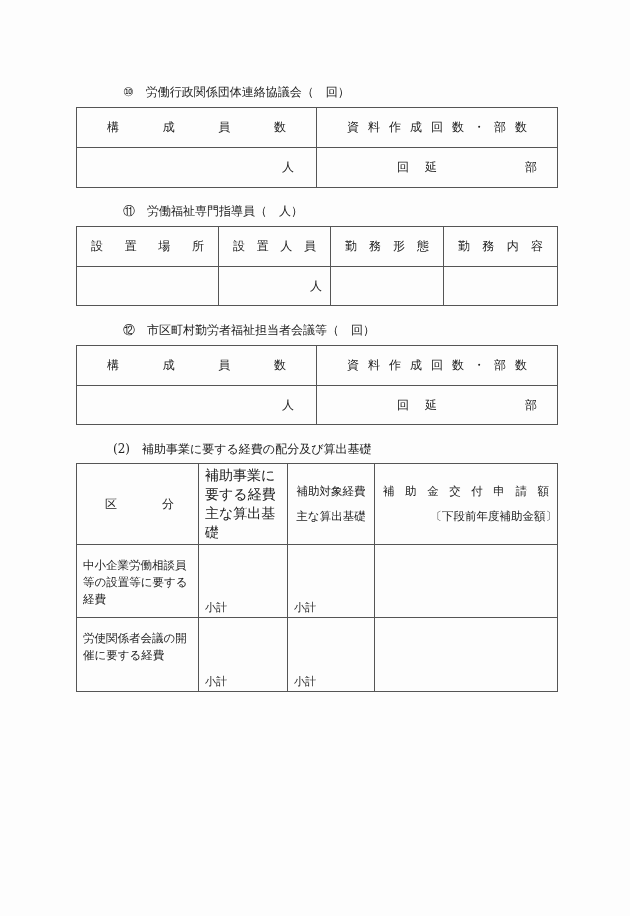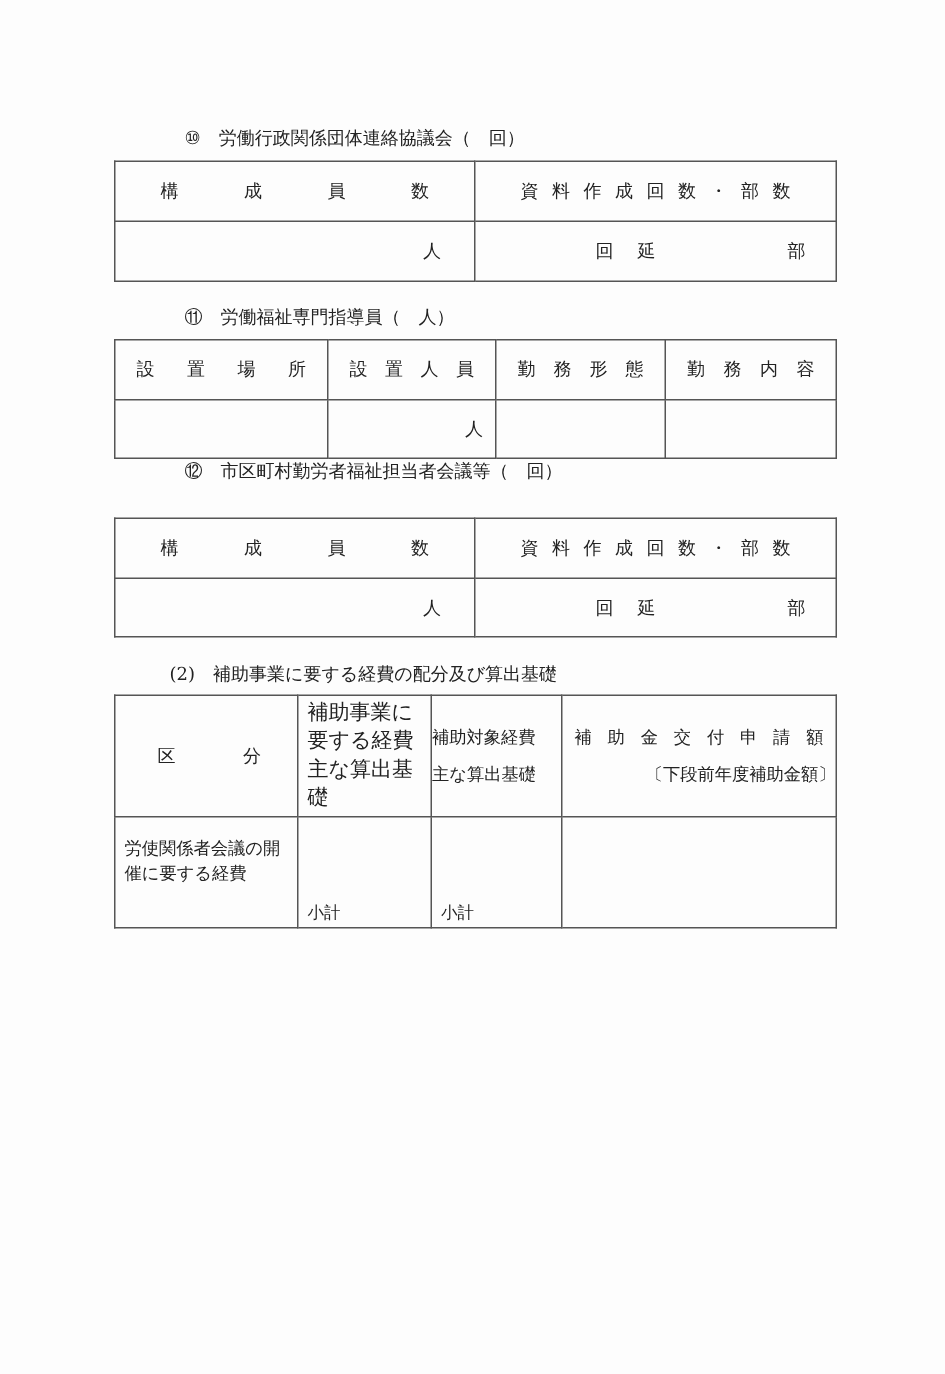--- a/index.html
+++ b/index.html
@@ -10,21 +10,21 @@
   }
   .heading { position: absolute; font-size: 12px; white-space: nowrap; }
   .heading .num { display: inline-block; margin-right: 12px; }
   table { position: absolute; border-collapse: collapse; table-layout: fixed; }
   td { border: 1px solid #555; padding: 0; font-size: 12px; vertical-align: middle; }
   .spread { display: flex; justify-content: space-between; padding: 0 18px; }
   .spread-tight { display: flex; justify-content: space-between; padding: 0 10px; }
   .right { text-align: right; padding-right: 22px; }
   .center { text-align: right; }
   .hdr-multi { font-size: 14px; line-height: 19px; padding: 2px 6px; vertical-align: top; }
-  .hdr-center { font-size: 11.5px; text-align: left; line-height: 25px; }
+  .hdr-center { font-size: 11.5px; text-align: center; line-height: 25px; }
   .cat { font-size: 11.5px; line-height: 17px; padding: 12px 6px 0 6px; vertical-align: top; }
   .sub { font-size: 11px; vertical-align: bottom; padding: 0 0 2px 6px; }
   .blank { vertical-align: top; }
   #t4 { border-bottom: none; }
   #t4 tr.last td { border-bottom: none; }
 </style>
 </head>
 <body>
 
 <div class="heading" style="left:123px; top:84px;">
@@ -124,21 +124,21 @@
     <td></td>
     <td class="right" style="padding-right:8px;">
       <span>人</span>
     </td>
     <td></td>
     <td></td>
   </tr>
 </tbody>
   </table>
 
-<div class="heading" style="left:123px; top:306px;">
+<div class="heading" style="left:123px; top:322px;">
   <span class="num">⑫</span><span>市区町村勤労者福祉担当者会議等（　回）</span>
 </div>
 <table style="left:76px; top:345px; width:481px;">
   <colgroup>
       <col style="width:240px">
       <col style="width:241px">
     </colgroup>
   <tbody>
       <tr style="height:40px">
     <td>
@@ -211,20 +211,26 @@
         <span>金</span>
         <span>交</span>
         <span>付</span>
         <span>申</span>
         <span>請</span>
         <span>額</span>
       </div>
       <div class="center" style="line-height:25px;">〔下段前年度補助金額〕</div>
     </td>
   </tr>
+  <tr style="height:73px">
+    <td class="cat">中小企業労働相談員等の設置等に要する経費</td>
+    <td class="sub"><span>小計</span></td>
+    <td class="sub"><span>小計</span></td>
+    <td class="blank"></td>
+  </tr>
   <tr style="height:74px">
     <td class="cat">労使関係者会議の開催に要する経費</td>
     <td class="sub"><span>小計</span></td>
     <td class="sub"><span>小計</span></td>
     <td class="blank"></td>
   </tr>
 </tbody>
   </table>
 
 </body></html>

